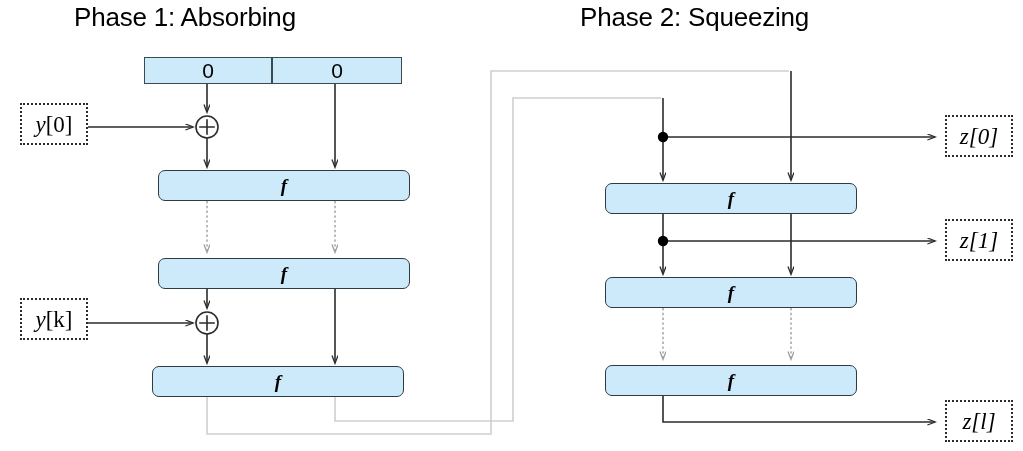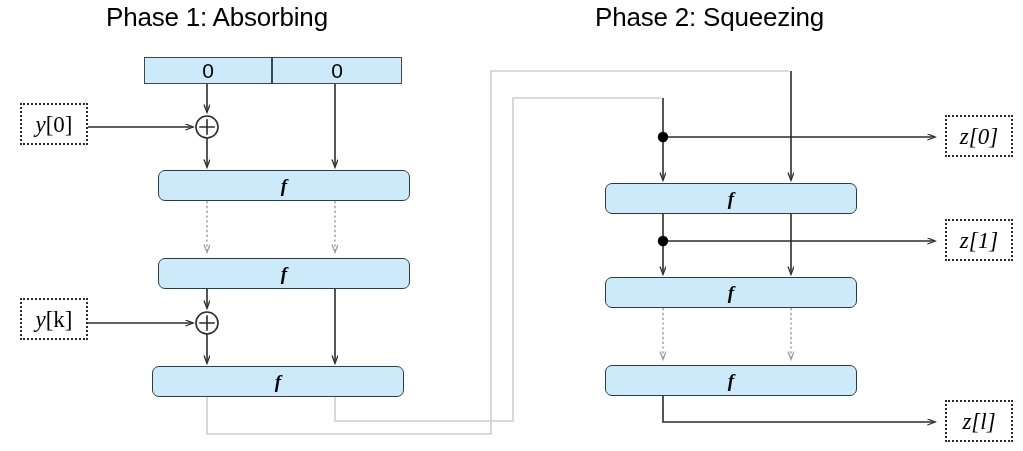--- a/index.html
+++ b/index.html
@@ -25,24 +25,23 @@
     width: 1023px;
     height: 451px;
   }
   .phase-title {
     position: absolute;
     font-family: "Liberation Sans", sans-serif;
     font-size: 26px;
     color: #000000;
     white-space: nowrap;
     letter-spacing: -0.2px;
-    margin-left: 32px;
   }
   #title-phase1 { left: 74px;  top: 2px; }
-  #title-phase2 { left: 563px; top: 2px; }
+  #title-phase2 { left: 580px; top: 2px; }
 
   .state-cell {
     position: absolute;
     box-sizing: border-box;
     background: #cdeafa;
     border: 1.5px solid #3b4a52;
     font-family: "Liberation Sans", sans-serif;
     font-size: 21px;
     color: #000000;
     display: flex;

